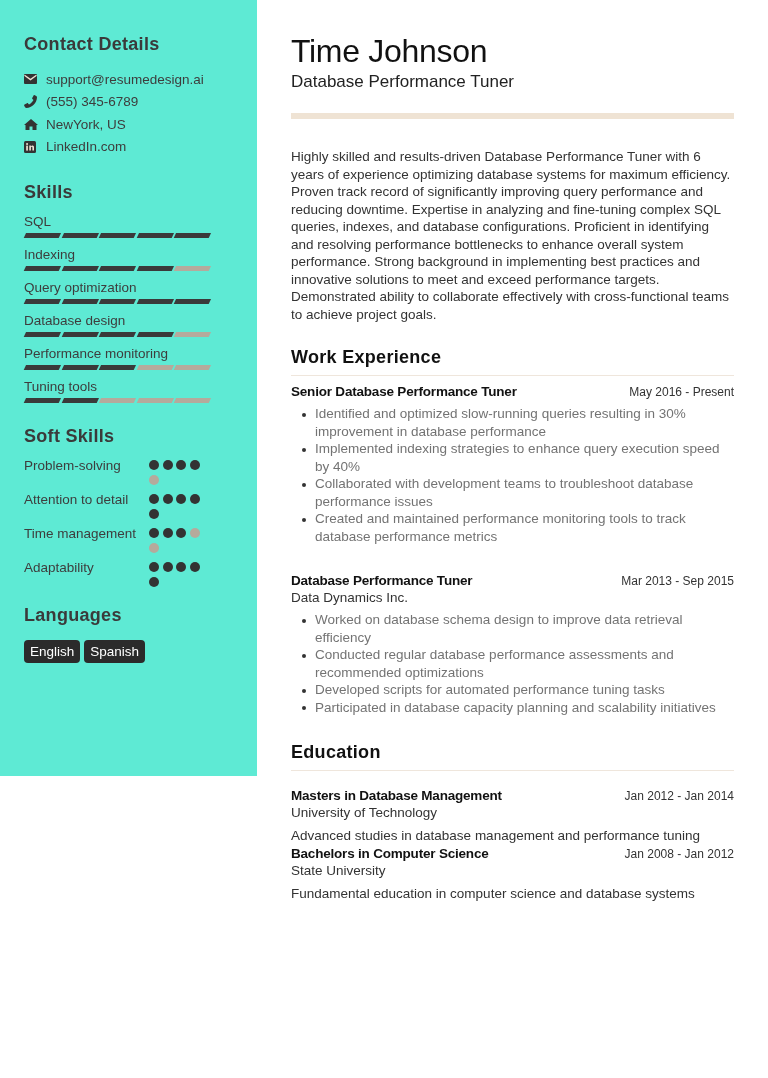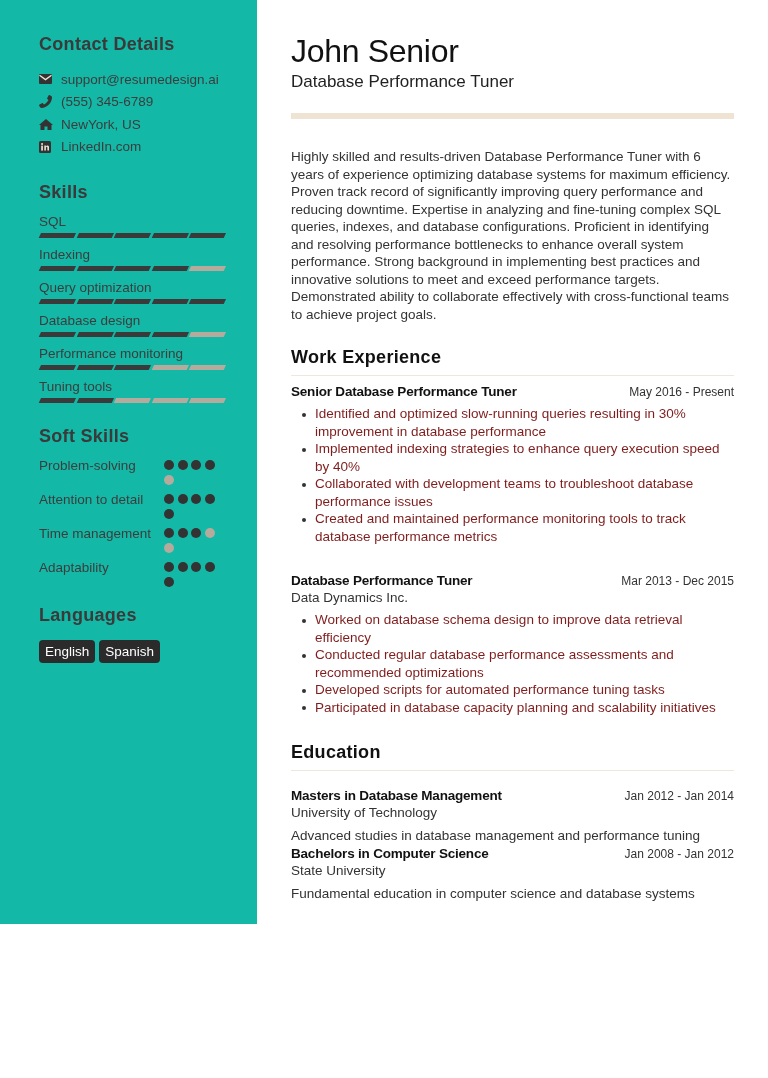--- a/index.html
+++ b/index.html
@@ -1,21 +1,21 @@
 <!DOCTYPE html>
 <html><head>
   <meta charset="utf-8">
   <style>
     * { box-sizing: border-box; margin: 0; padding: 0; }
     html, body { width: 768px; height: 1078px; background: #ffffff; overflow: hidden; }
     body { font-family: "Liberation Sans", "DejaVu Sans", sans-serif; color: #2b2b2b; position: relative; }
 
     .sidebar {
-      position: absolute; left: 0; top: 0; width: 257px; height: 924px;
-      background: #14b8a6; padding: 34px 20px 0 39px;
+      position: absolute; left: 0; top: 0; width: 257px; height: 776px;
+      background: #5eead4; padding: 34px 20px 0 24px;
     }
     .side-h {
       font-size: 18px; font-weight: bold; color: #3a3a3a; letter-spacing: 0.3px;
     }
     .contact-list { margin-top: 13px; }
     .contact-item {
       display: flex; align-items: center; height: 22.5px;
       font-size: 13.5px; color: #3d3d3d; text-align: center;
     }
     .contact-item .ico { width: 22px; display: inline-flex; align-items: center; }
@@ -59,21 +59,21 @@
       position: absolute; font-size: 18px; color: #111; letter-spacing: 0.3px;
       width: 443px; padding-bottom: 7px; border-bottom: 1px solid #efe6dc;
     }
     .entry { position: absolute; width: 443px; }
     .entry-head { display: flex; justify-content: space-between; align-items: baseline; }
     .entry-title { font-size: 13.5px; font-weight: bold; color: #111; letter-spacing: -0.2px; }
     .entry-date { font-size: 12px; color: #333; }
     .entry-org { font-size: 13.5px; color: #333; margin-top: 2px; }
     .bullets { list-style: none; margin-top: 6px; padding-left: 24px; }
     .bullets li {
-      position: relative; font-size: 13.5px; line-height: 17.5px; color: #7f1d1d;
+      position: relative; font-size: 13.5px; line-height: 17.5px; color: #737373;
     }
     .bullets li::before {
       content: ""; position: absolute; left: -13px; top: 7.5px;
       width: 4px; height: 4px; border-radius: 50%; background: #333;
     }
     .edu-desc { font-size: 13.5px; color: #333; margin-top: 8px; }
   </style>
 </head>
 <body>
 
@@ -235,21 +235,21 @@
   <section class="langs">
     <h2 class="side-h">Languages</h2>
     <div class="lang-list">
       <span class="lang">English</span>
       <span class="lang">Spanish</span>
     </div>
   </section>
 </aside>
 
 <main class="main">
-  <h1 class="name">John Senior</h1>
+  <h1 class="name">Time Johnson</h1>
   <div class="title">Database Performance Tuner</div>
   <div class="rule"></div>
 
   <p class="summary">Highly skilled and results-driven Database Performance Tuner with 6 years of experience optimizing database systems for maximum efficiency. Proven track record of significantly improving query performance and reducing downtime. Expertise in analyzing and fine-tuning complex SQL queries, indexes, and database configurations. Proficient in identifying and resolving performance bottlenecks to enhance overall system performance. Strong background in implementing best practices and innovative solutions to meet and exceed performance targets. Demonstrated ability to collaborate effectively with cross-functional teams to achieve project goals.</p>
 
   <h2 class="sec-h" style="top:347px;">Work Experience</h2>
 
   <div class="entry" style="top:384px;">
     <div class="entry-head">
       <span class="entry-title">Senior Database Performance Tuner</span>
@@ -259,21 +259,21 @@
       <li>Identified and optimized slow-running queries resulting in 30% improvement in database performance</li>
       <li>Implemented indexing strategies to enhance query execution speed by 40%</li>
       <li>Collaborated with development teams to troubleshoot database performance issues</li>
       <li>Created and maintained performance monitoring tools to track database performance metrics</li>
     </ul>
   </div>
 
   <div class="entry" style="top:573px;">
     <div class="entry-head">
       <span class="entry-title">Database Performance Tuner</span>
-      <span class="entry-date">Mar 2013 - Dec 2015</span>
+      <span class="entry-date">Mar 2013 - Sep 2015</span>
     </div>
     <div class="entry-org">Data Dynamics Inc.</div>
     <ul class="bullets">
       <li>Worked on database schema design to improve data retrieval efficiency</li>
       <li>Conducted regular database performance assessments and recommended optimizations</li>
       <li>Developed scripts for automated performance tuning tasks</li>
       <li>Participated in database capacity planning and scalability initiatives</li>
     </ul>
   </div>
 

